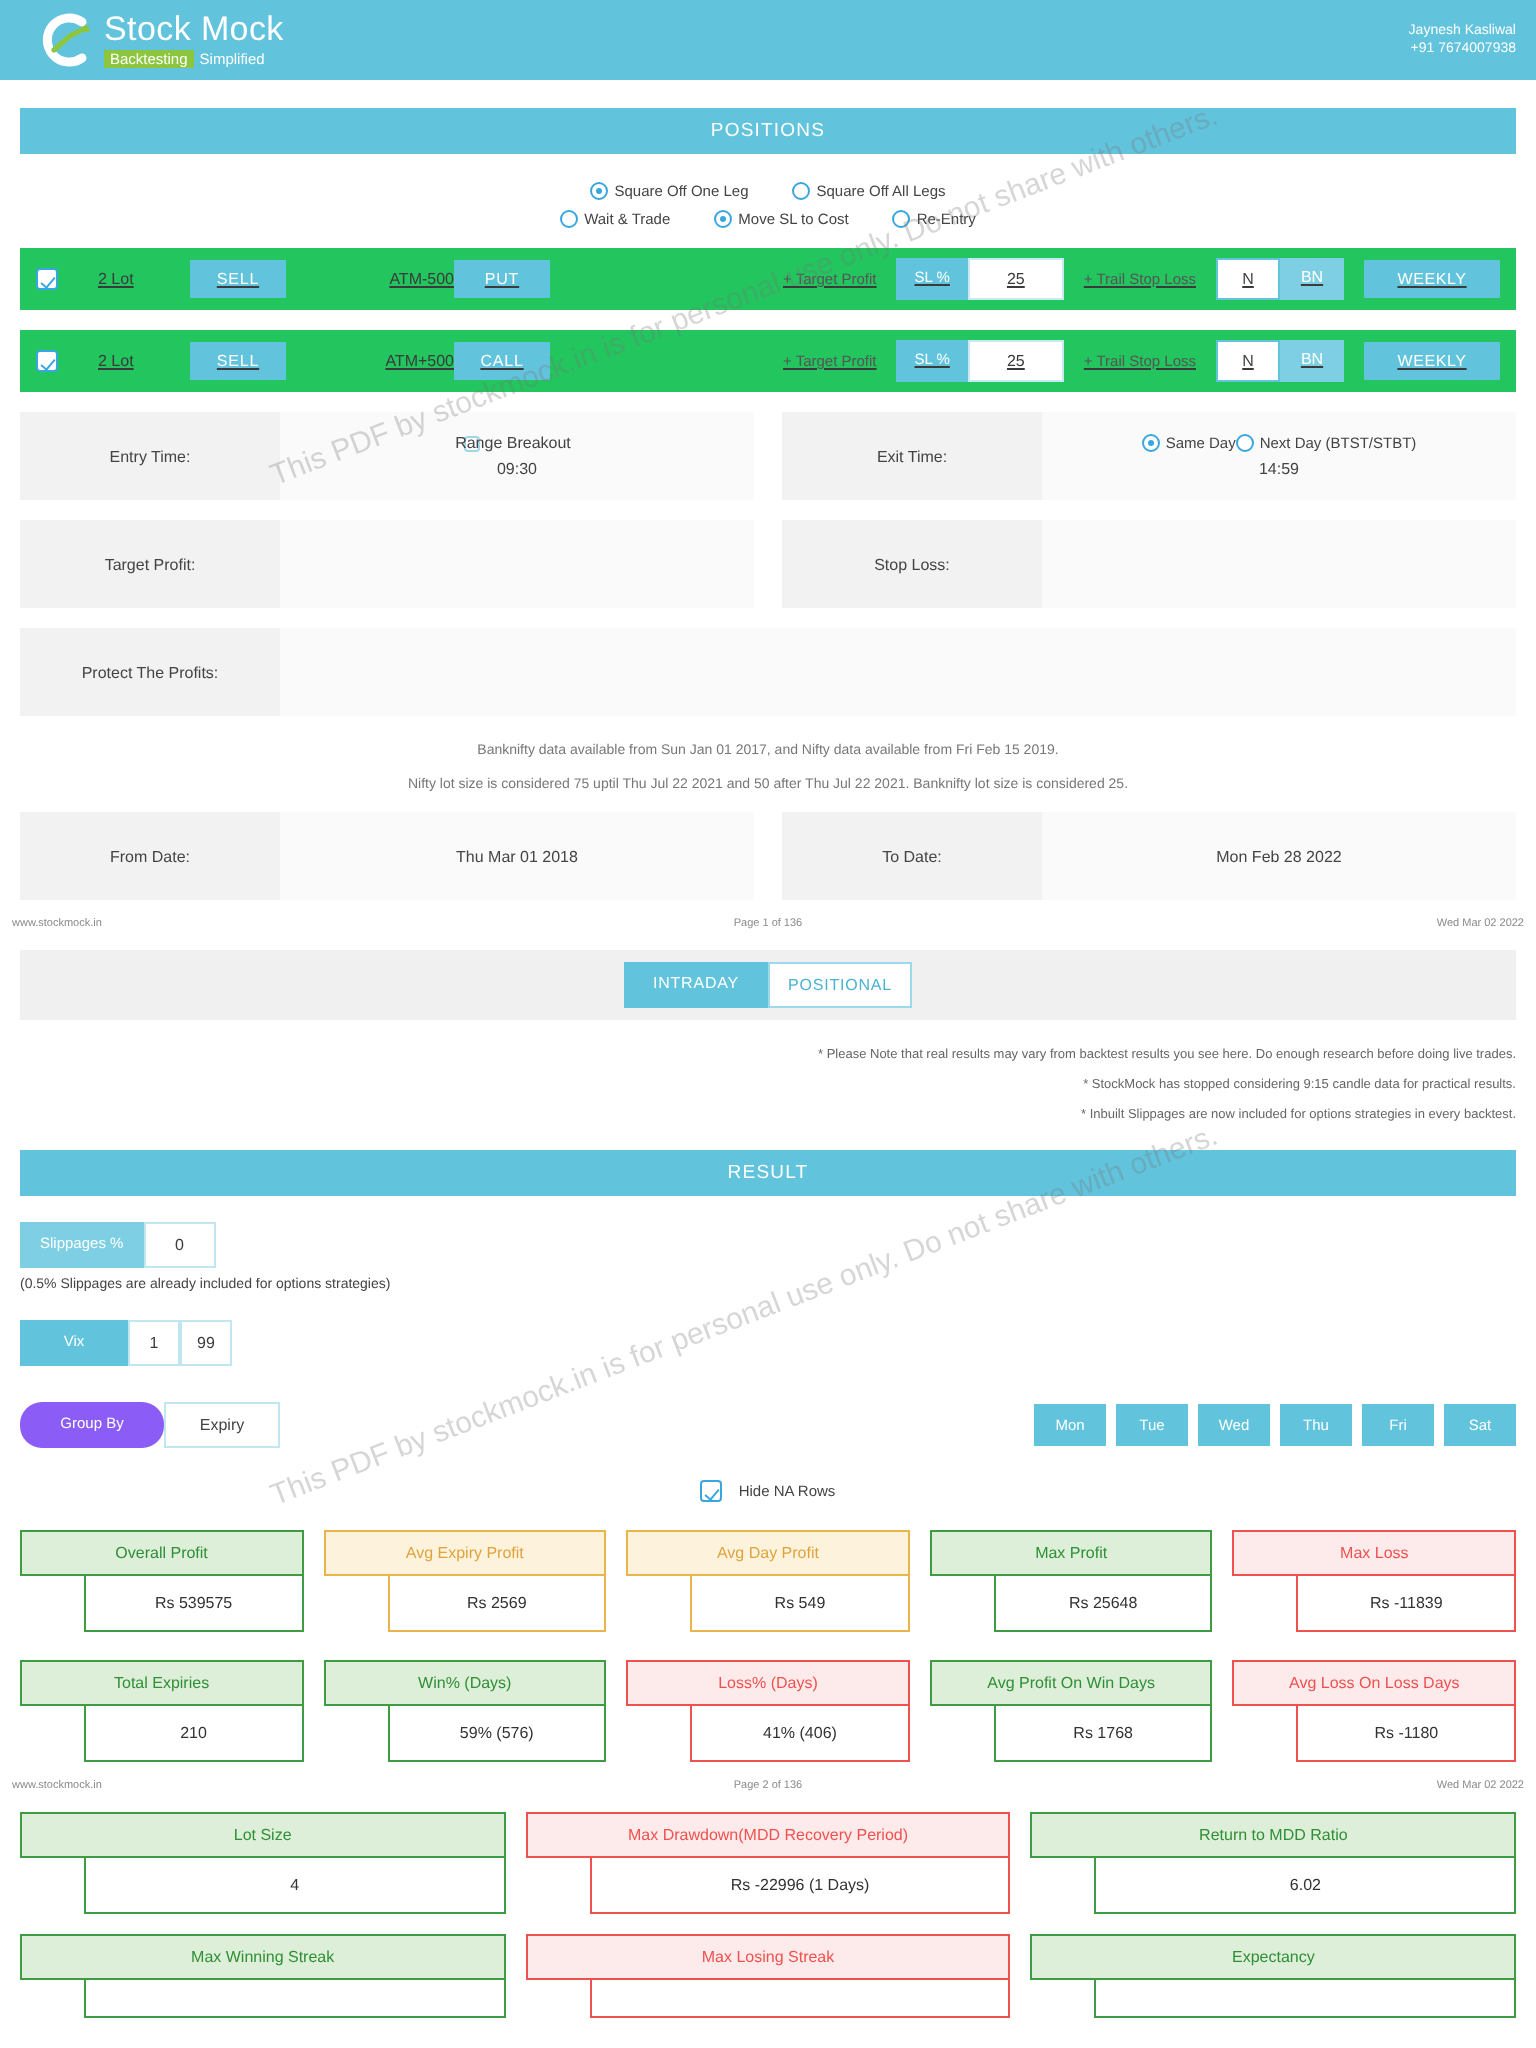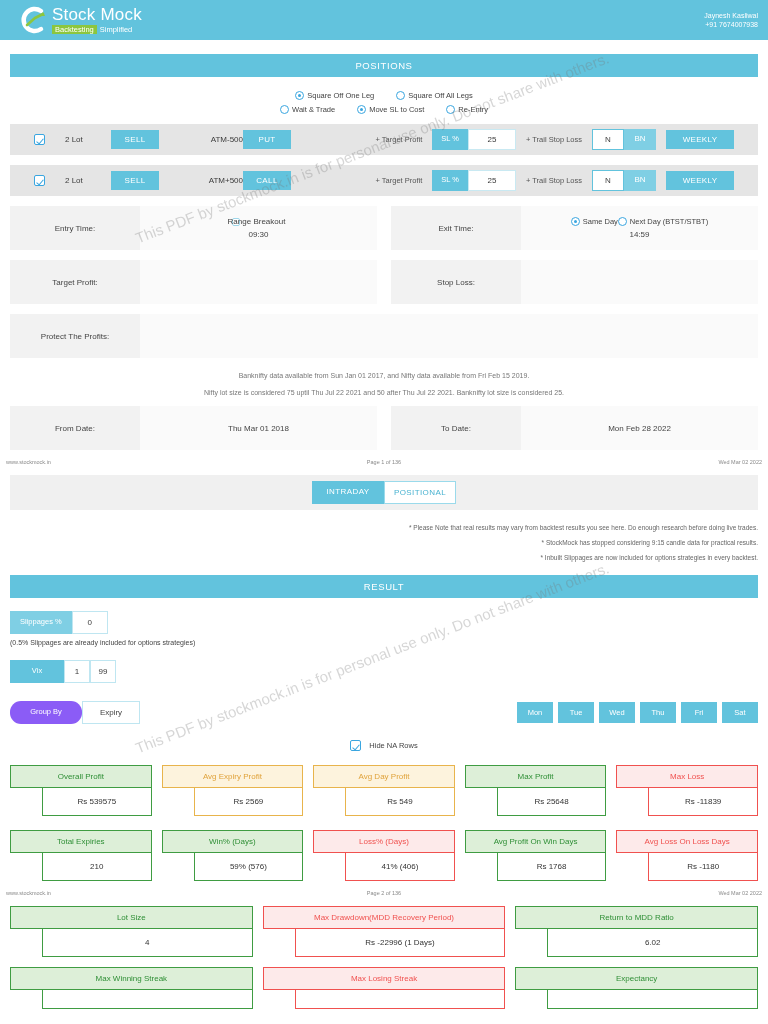--- a/index.html
+++ b/index.html
@@ -44,22 +44,22 @@
     border:1.2px solid #3aa6e0; background:#fff; flex:0 0 9px;
     position:relative;
   }
   .radio.on::after{
     content:""; position:absolute; left:2px; top:2px;
     width:3px; height:3px; border-radius:50%; background:#3aa6e0;
   }
 
   
   .pos-row{
-    margin:10px 10px 0 10px; background:#e5e5e5;
-    display:flex; align-items:center; padding:5px 24px; gap:0;
+    margin:10px 10px 0 10px; background:#22c55e;
+    display:flex; align-items:center; padding:5px 8px; gap:0;text-decoration:underline;
   }
   .chk{
     width:11px; height:11px; border:1.3px solid #3aa6e0; border-radius:2px;
     background:#fff; flex:0 0 11px; position:relative; margin-right:20px;
   }
   .chk::after{
     content:""; position:absolute; left:3px; top:1.5px; width:3px; height:6px;
     border:solid #3aa6e0; border-width:0 1.3px 1.3px 0; transform:rotate(40deg);
   }
   .lot-txt{ font-size:8px; width:46px; }

